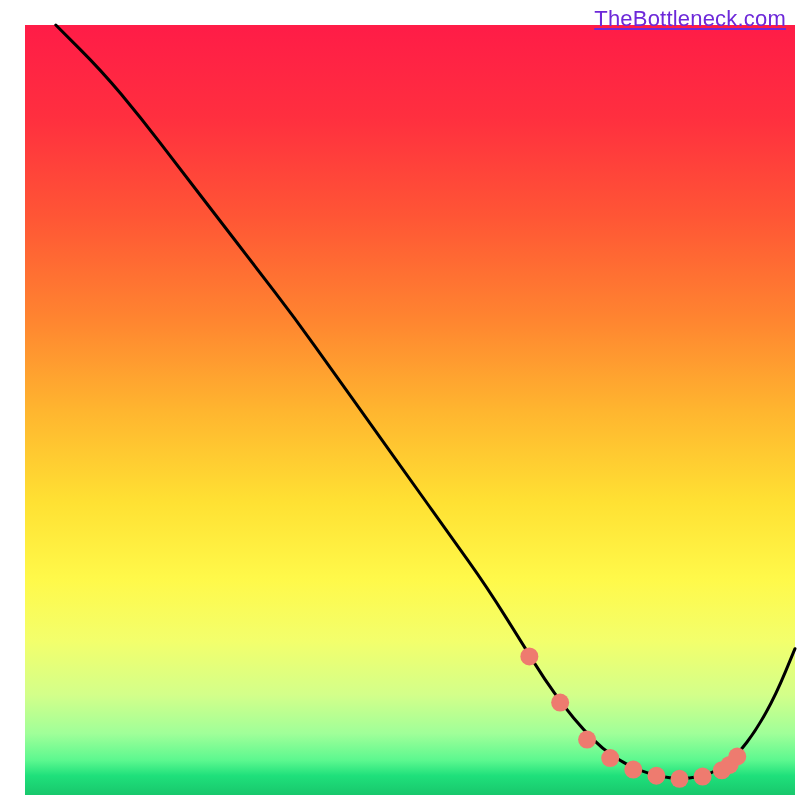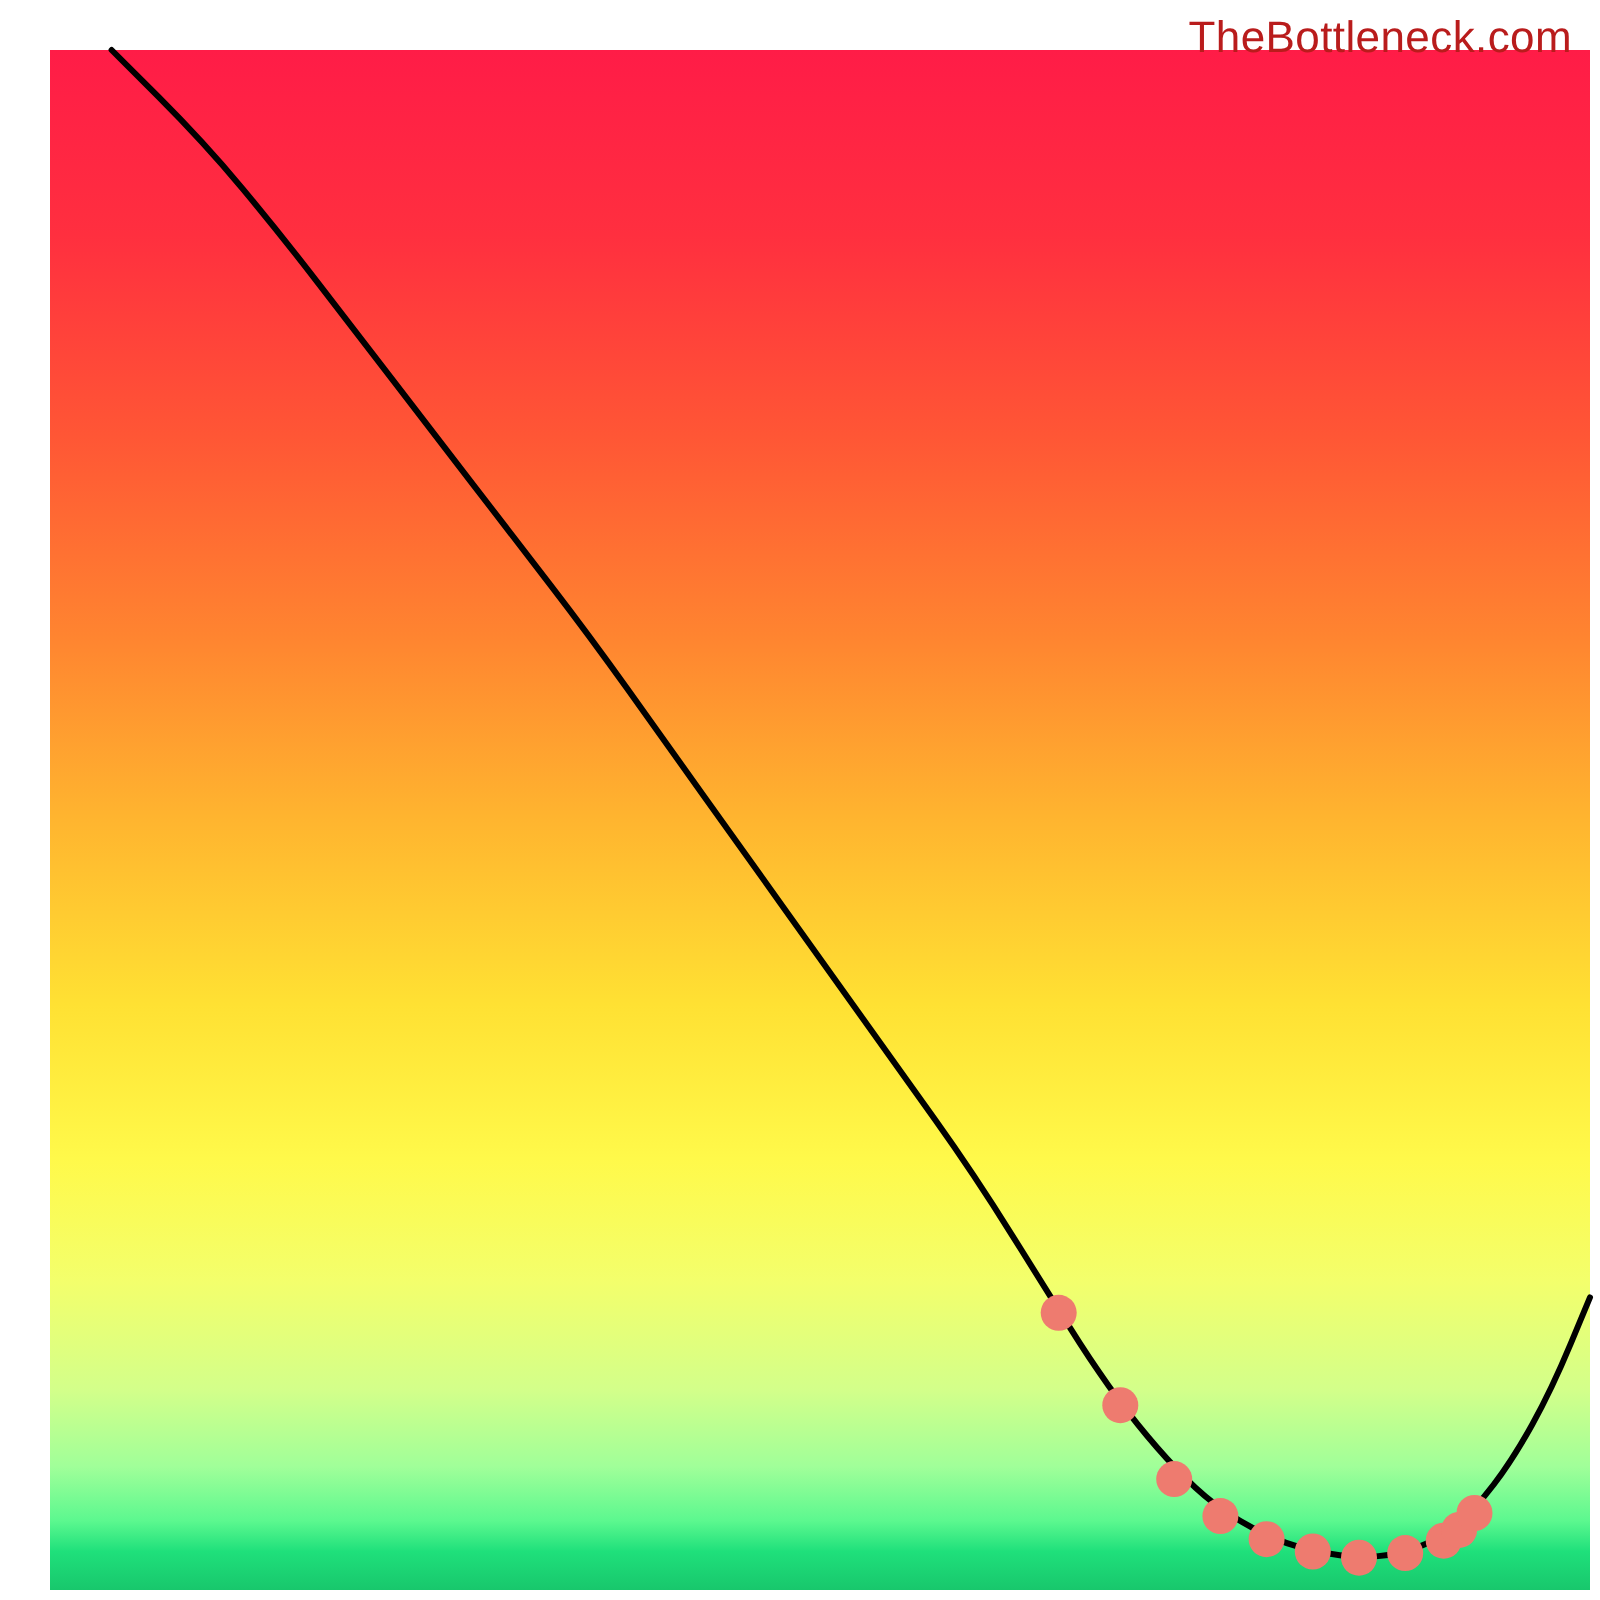--- a/index.html
+++ b/index.html
@@ -13,24 +13,25 @@
   .chart-container {
     position: relative;
     width: 800px;
     height: 800px;
   }
   .watermark {
     position: absolute;
     top: 6px;
     right: 14px;
     font-size: 22px;
-    color: #b91c1c;
+    color: #6d28d9;
     font-weight: 400;
     letter-spacing: 0.2px;
     z-index: 10;
+    text-decoration: underline;
   }
   svg.plot {
     position: absolute;
     left: 0;
     top: 0;
   }
 </style>
 </head>
 <body>
 

